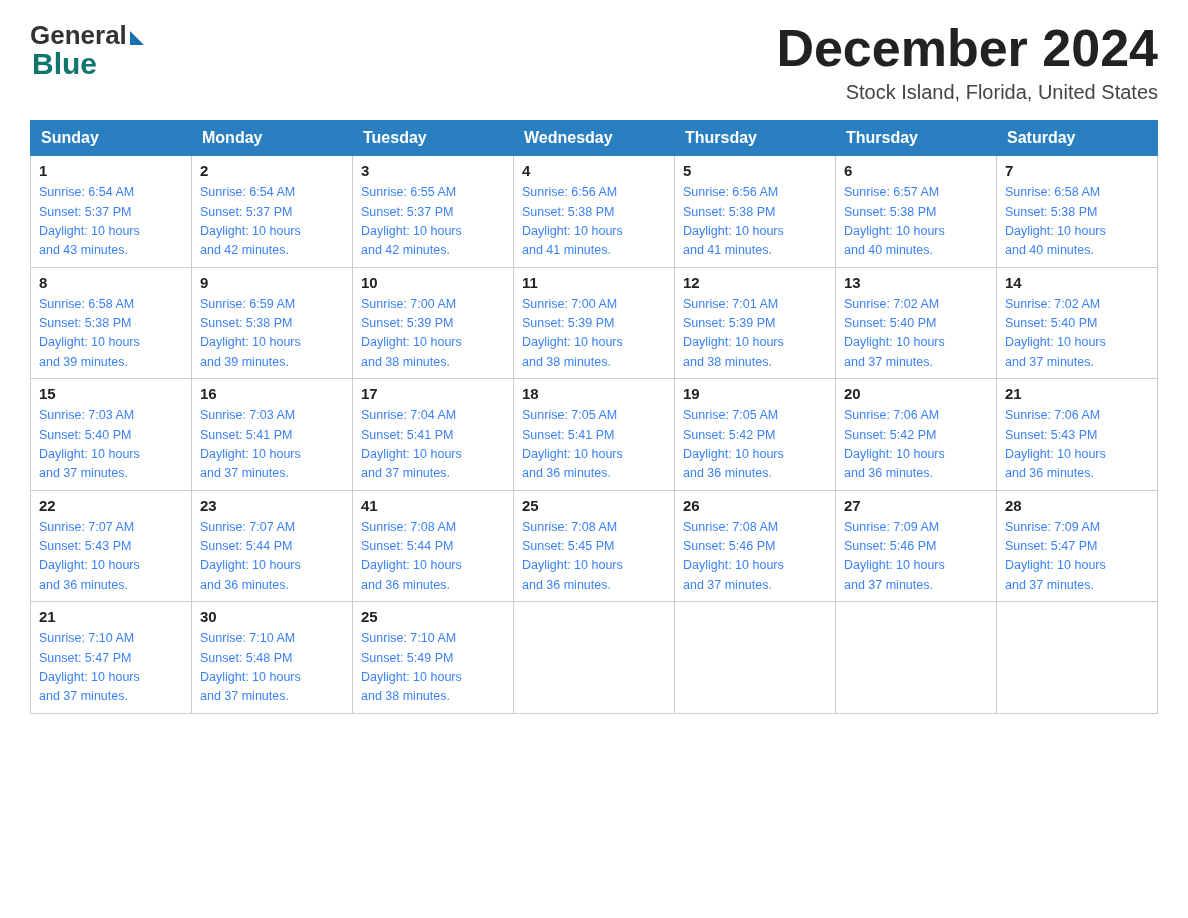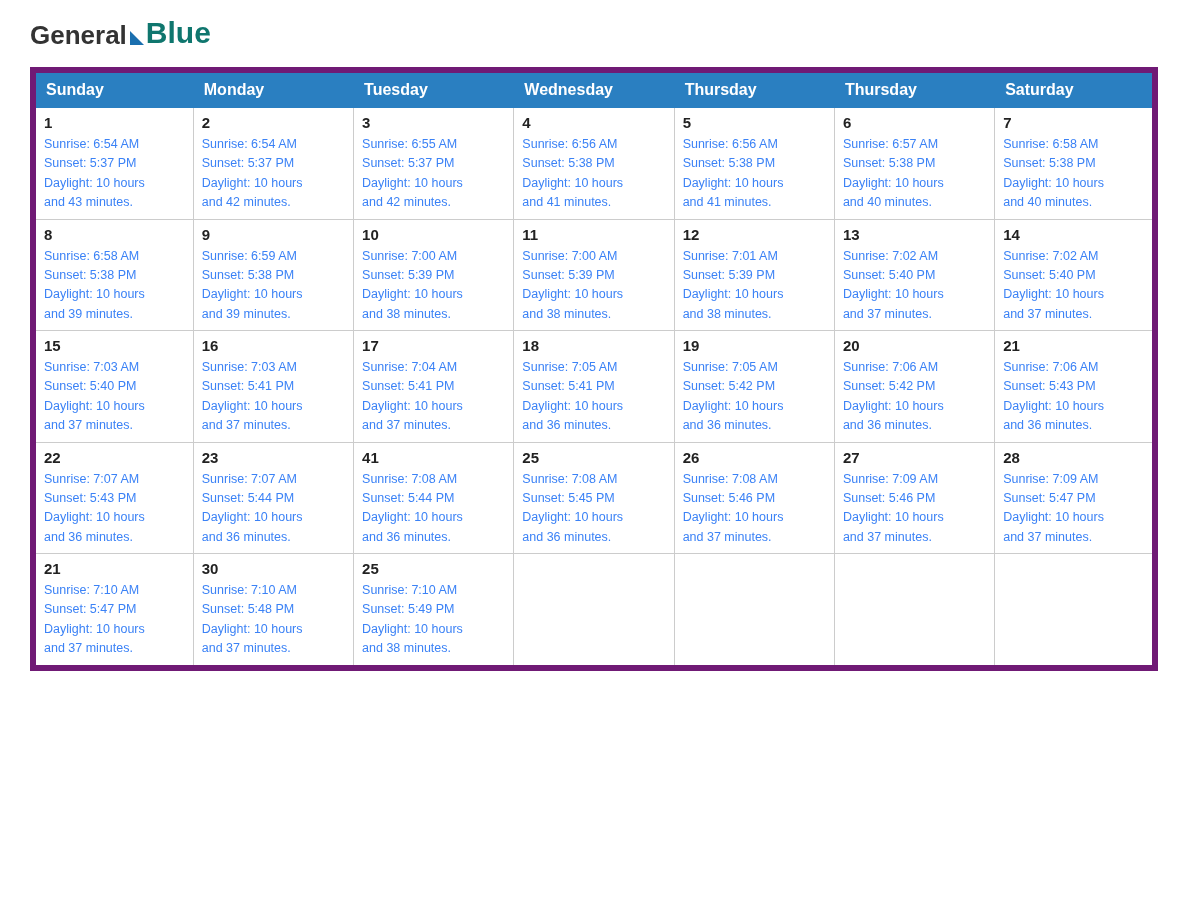--- a/index.html
+++ b/index.html
@@ -26,21 +26,21 @@
       line-height: 1.1;
     }
     .location-title {
       font-size: 20px;
       color: #444;
       margin-top: 4px;
     }
     .calendar {
       width: 100%;
       border-collapse: collapse;
-      border: 6px solid #701a75;
+      border: 1px solid #701a75;
     }
     .calendar th {
       background-color: #2a7fc1;
       color: #fff;
       font-size: 16px;
       font-weight: bold;
       padding: 8px 10px;
       text-align: left;
       border: 1px solid #2a7fc1;
     }
@@ -68,21 +68,21 @@
     .calendar tr td:first-child .day-number,
     .calendar tr td .day-number {
       font-weight: bold;
     }
     .empty-cell {
       background: #fff;
     }
     
     .logo-container {
       display: flex;
-      flex-direction: row;
+      flex-direction: column;
       align-items: flex-start;
     }
     .logo-top {
       display: flex;
       align-items: center;
     }
     .logo-g {
       font-size: 26px;
       font-weight: bold;
       color: #333;
@@ -109,20 +109,24 @@
 </head>
 <body>
 
 <div class="header">
   <div class="logo-container">
     <div class="logo-top">
       <span class="logo-g">General</span>
       <span class="logo-triangle"></span>
     </div>
     <div class="logo-bottom">Blue</div>
+  </div>
+  <div class="title-block">
+    <div class="month-title">December 2024</div>
+    <div class="location-title">Stock Island, Florida, United States</div>
   </div>
 </div>
 
 <table class="calendar">
   <thead>
     <tr>
     <th>Sunday</th>
         <th>Monday</th>
         <th>Tuesday</th>
         <th>Wednesday</th>

